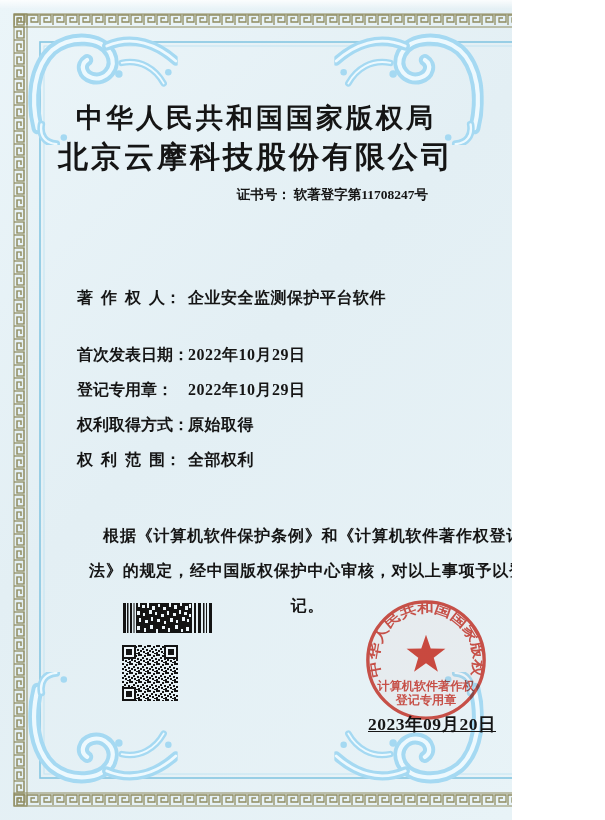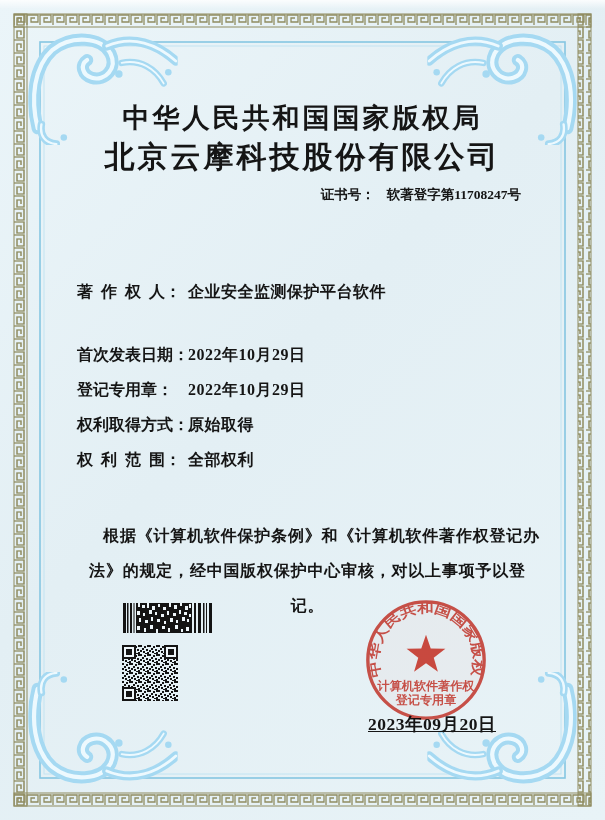--- a/index.html
+++ b/index.html
@@ -1,44 +1,44 @@
 <!DOCTYPE html>
 <html><head>
 <meta charset="utf-8">
 <style>
   html,body{margin:0;padding:0;}
   body{font-family:"Liberation Serif","DejaVu Serif",serif;}
   .page{
-    position:relative;width:605px;height:820px;overflow:hidden;
+    position:relative;width:512px;height:820px;overflow:hidden;
     background:linear-gradient(135deg,#ebf5f9 0%,#e3eff4 45%,#e8f3f7 100%);
     color:#151515;
   }
   .page::before{
     content:"";position:absolute;top:0;left:0;right:0;height:9px;
     background:linear-gradient(#ffffff,rgba(255,255,255,0));opacity:.85;pointer-events:none;z-index:5;
   }
   svg.frame{position:absolute;left:0;top:0;z-index:1;}
   .orn{position:absolute;z-index:2;width:150px;height:112px;}
   .orn.tl{left:28px;top:33px;}
   .orn.tr{right:28px;top:33px;transform:scaleX(-1);}
   .orn.bl{left:28px;bottom:36px;transform:scaleY(-1);}
   .orn.br{right:28px;bottom:36px;transform:scale(-1,-1);}
   .authority{position:absolute;top:100px;left:0;width:100%;text-align:center;
     font-size:27px;font-weight:700;letter-spacing:3px;z-index:3;}
   .cert-title{position:absolute;top:137px;left:0;width:100%;text-align:center;
     font-size:30px;font-weight:700;letter-spacing:3px;z-index:3;}
   .certno{position:absolute;top:186px;right:84px;font-size:13.5px;font-weight:700;z-index:3;white-space:nowrap;}
-  .certno .cl{margin-right:12px;}
+  .certno .cl{margin-right:3px;}
   .row{position:absolute;left:77px;font-size:16px;font-weight:700;white-space:nowrap;z-index:3;}
   .row .lbl{display:inline-block;word-spacing:4px;}
   .row .lbl.wide{word-spacing:12px;}
   .row .val{position:absolute;left:111px;top:0;letter-spacing:0.5px;}
   .row .val2{position:absolute;left:111px;top:22px;letter-spacing:0.5px;}
   .r-name{top:210px;}
-  .r-owner{top:282px;}
+  .r-owner{top:288px;}
   .r-dev{top:345px;}
   .r-pub{top:380px;}
   .r-acq{top:415px;}
   .r-scope{top:450px;}
   .r-reg{top:484px;}
   .statement{position:absolute;left:75px;top:518px;width:465px;font-size:16px;font-weight:700;
     line-height:35px;text-indent:28px;letter-spacing:0.8px;z-index:3;text-align:center;}
   .barcode{position:absolute;left:123px;top:603px;z-index:3;}
   .qrcode{position:absolute;left:122px;top:645px;z-index:3;}
   .seal{position:absolute;left:363px;top:597px;z-index:4;opacity:.92;mix-blend-mode:multiply;}

